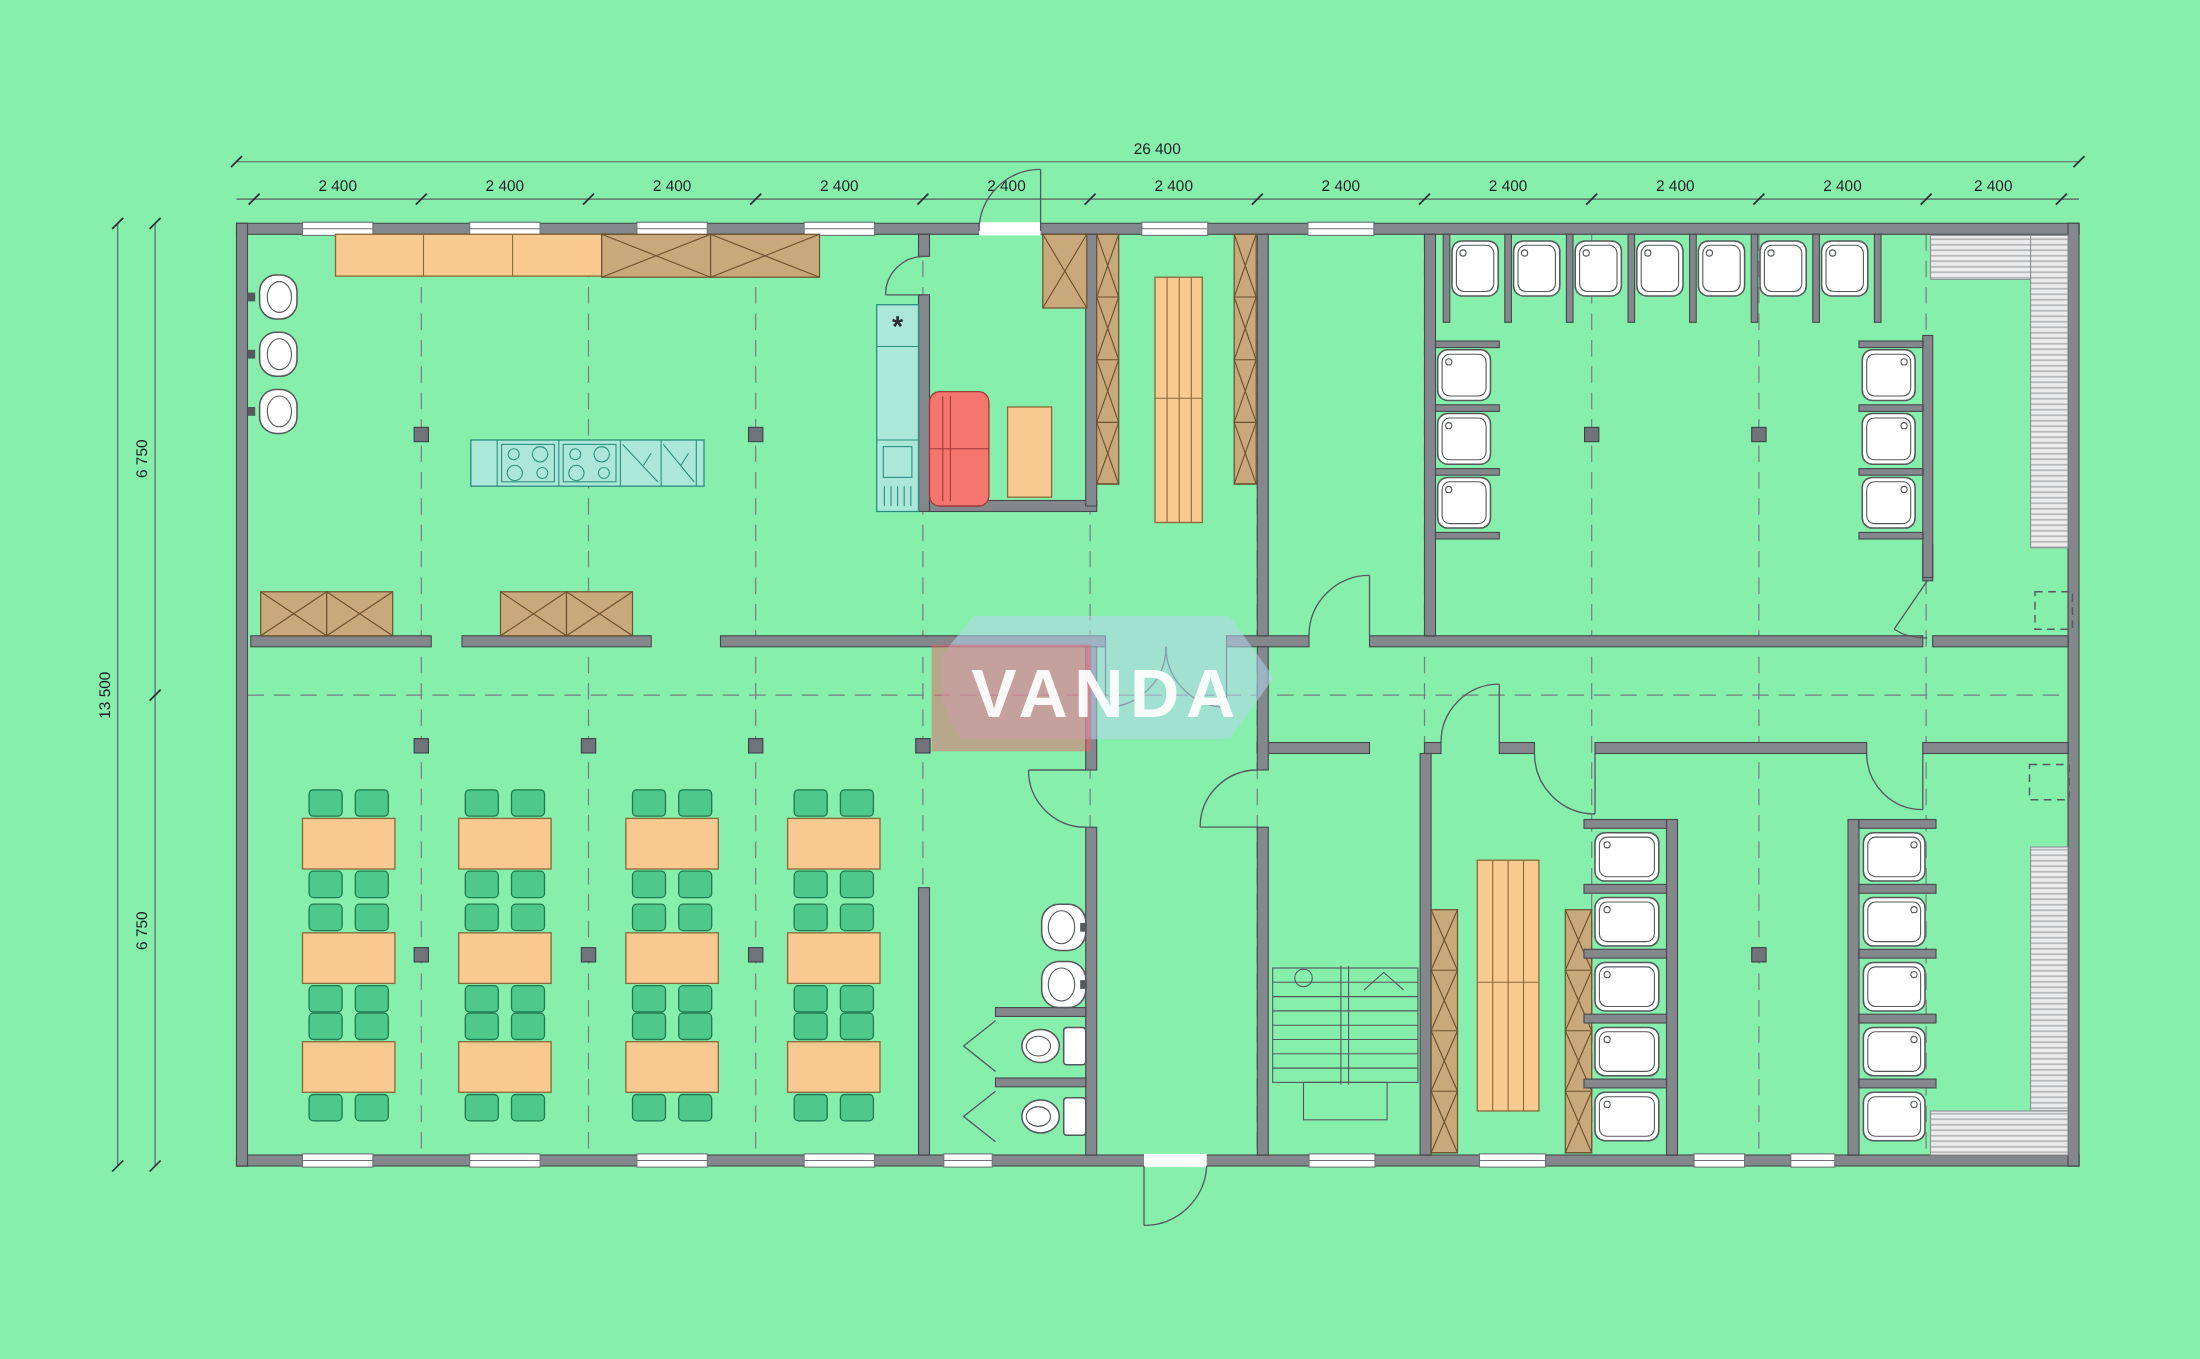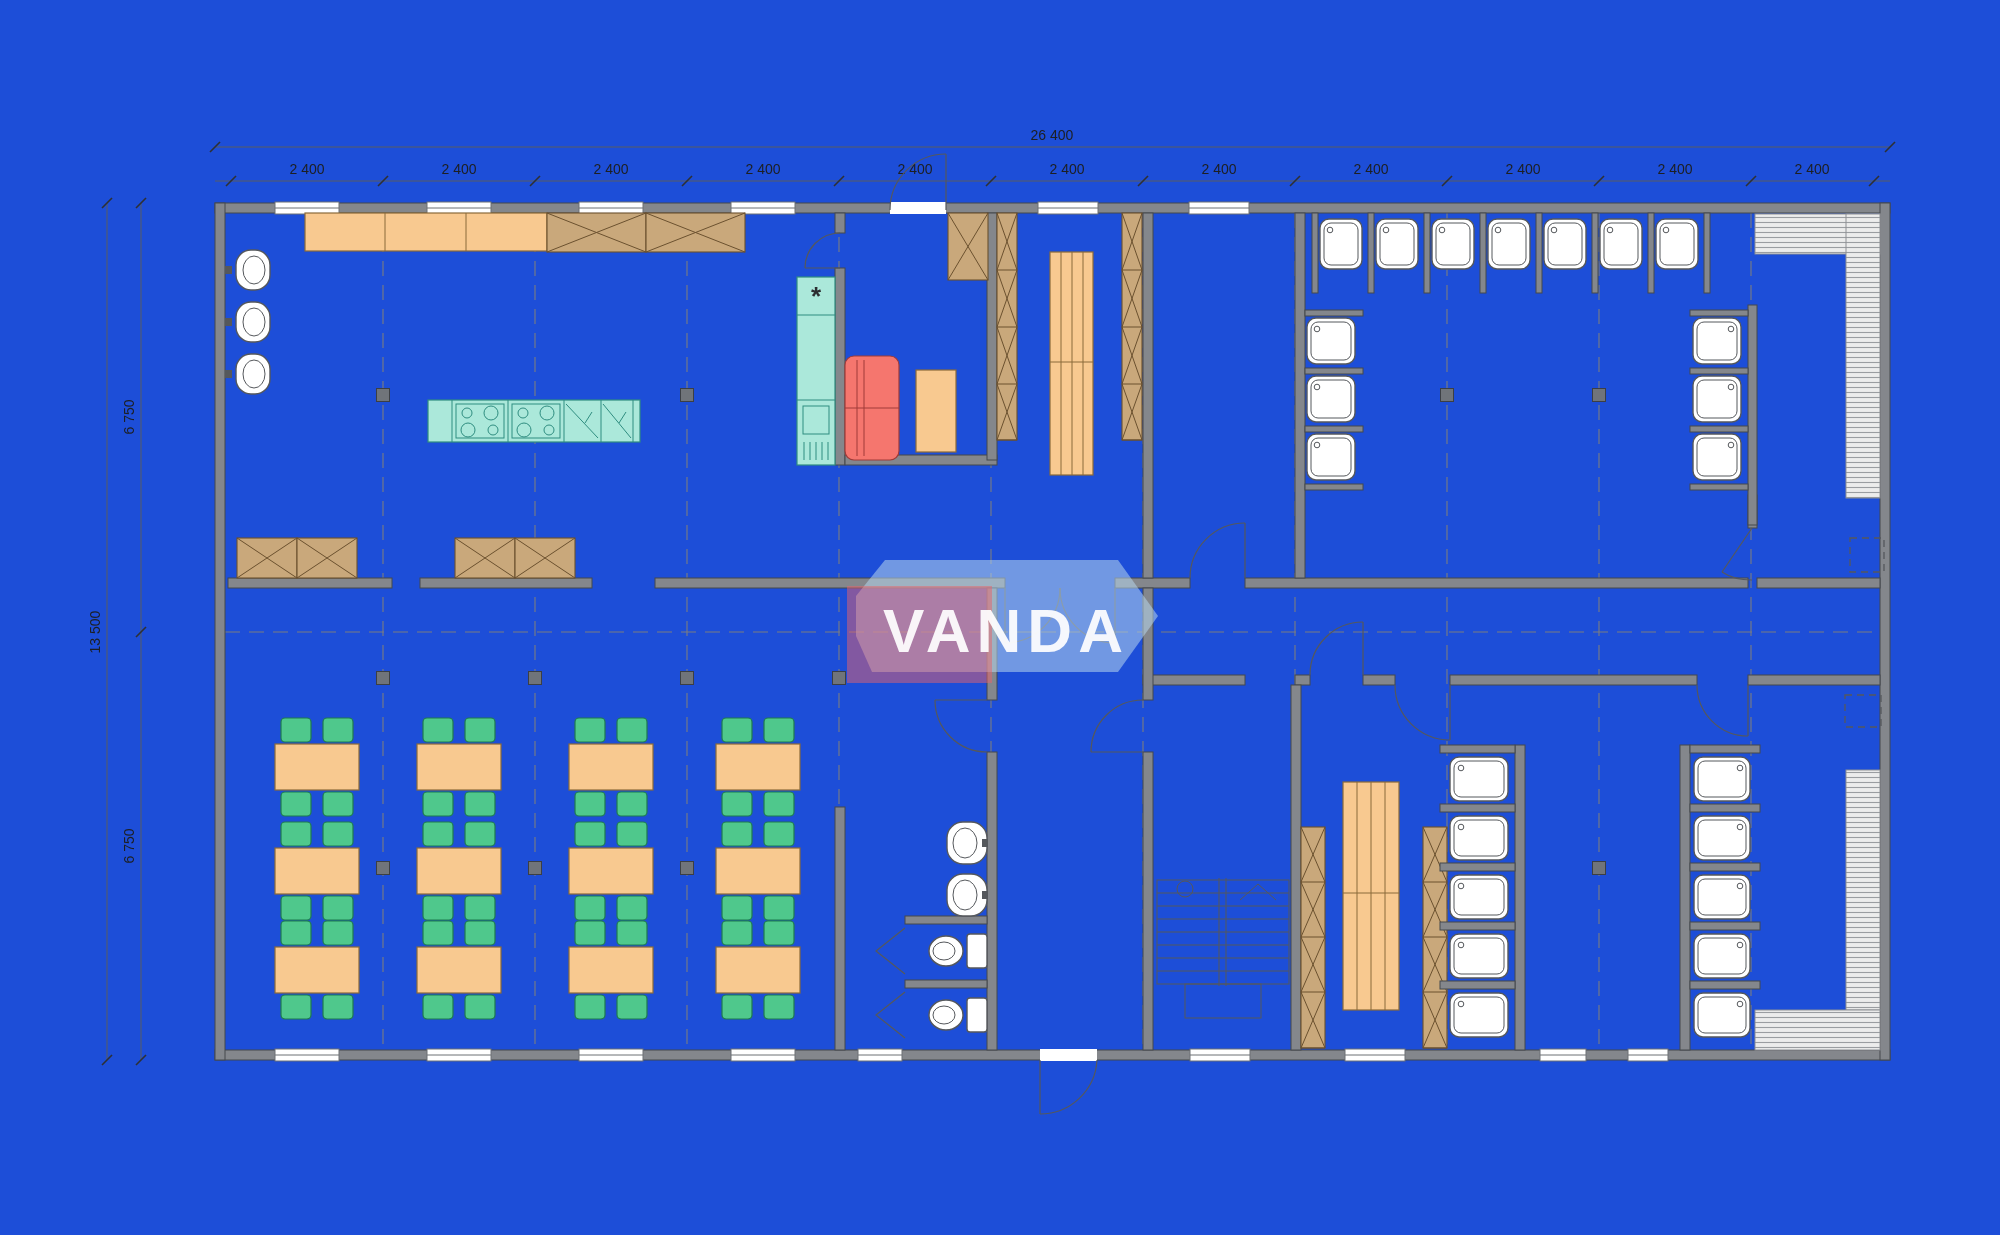--- a/index.html
+++ b/index.html
@@ -1,16 +1,16 @@
 <!DOCTYPE html>
 <html><head>
 <meta charset="utf-8">
 <style>
   html,body{margin:0;padding:0;background:#fff;}
-  .canvas{position:relative;width:2000px;height:1235px;background:#1d4ed8;overflow:hidden;
+  .canvas{position:relative;width:2000px;height:1235px;background:#86efac;overflow:hidden;
           font-family:"Liberation Sans","DejaVu Sans",sans-serif;}
   svg{position:absolute;left:0;top:0;}
   .wall{fill:#84878c;stroke:#45484d;stroke-width:1;}
   .win{fill:#ffffff;stroke:#6d7075;stroke-width:1;}
   .winl{stroke:#6d7075;stroke-width:1;}
   .grid{stroke:#7a7d80;stroke-width:1.1;stroke-dasharray:15 9;fill:none;}
   .col{fill:#70747a;stroke:#3c3f44;stroke-width:1;}
   .dim{stroke:#5a5d61;stroke-width:1;fill:none;}
   .tick{stroke:#2e3033;stroke-width:1.6;}
   .dimtext{font-size:14px;fill:#1d1f22;}

